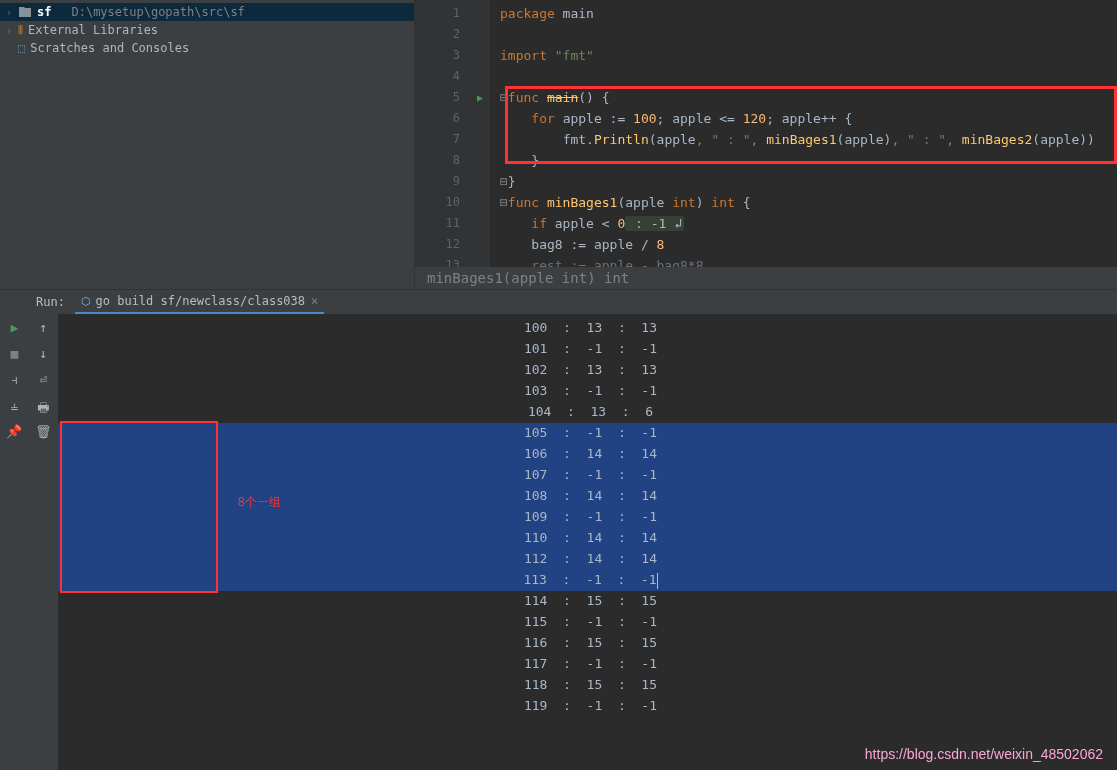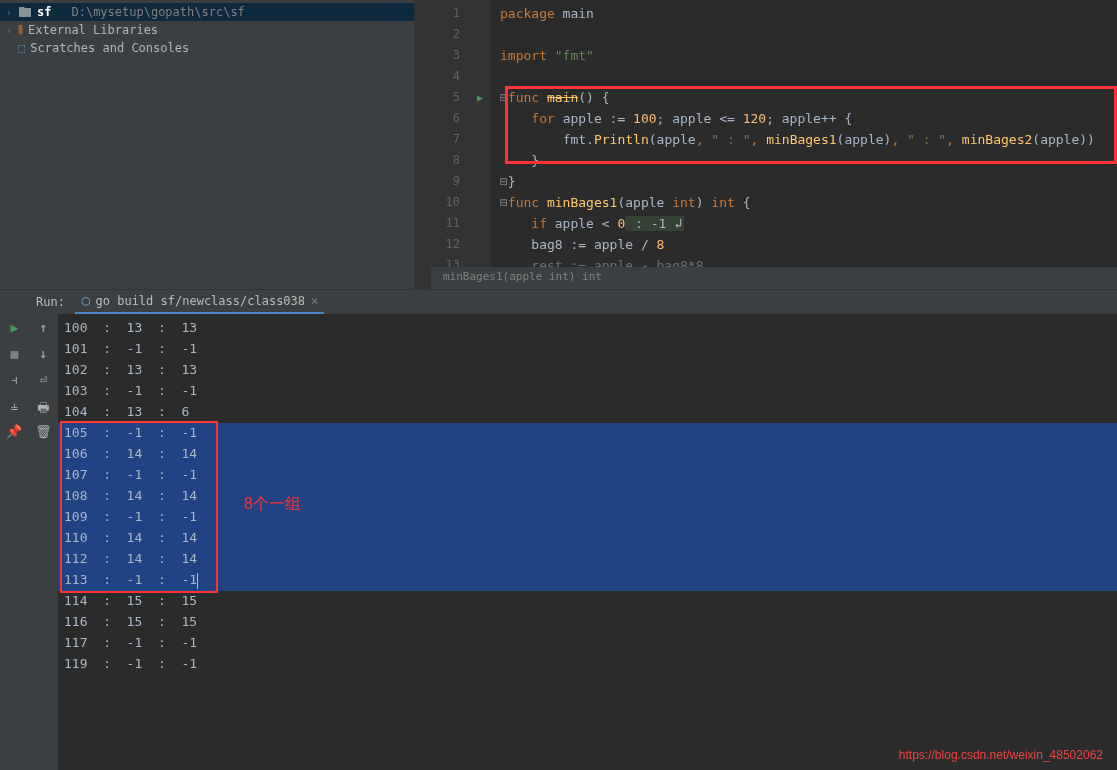--- a/index.html
+++ b/index.html
@@ -102,26 +102,26 @@
       border: 3px solid #ff3333;
       top: 86px;
       left: 15px;
       width: 612px;
       height: 78px;
       pointer-events: none;
     }
     .breadcrumb-bar {
       position: absolute;
       bottom: 0;
-      left: 16px;
+      left: 0;
       right: 0;
       height: 22px;
       background: #3c3f41;
       padding: 3px 12px;
-      font-size: 11px;
+      font-size: 14px;
       color: #808080;
     }
     
     .run-header {
       display: flex;
       align-items: center;
       background: #3c3f41;
       height: 24px;
       padding: 0 8px;
       font-size: 12px;
@@ -164,20 +164,21 @@
       cursor: pointer;
       text-align: center;
     }
     .play-btn { color: #499c54; }
     
     .console-output {
       flex: 1;
       padding: 3px 0 0 6px;
       position: relative;
       font-family: Consolas, monospace;
+      text-align: center;
     }
     .out-line {
       height: 21px;
       line-height: 21px;
       white-space: pre;
       color: #a9b7c6;
     }
     .selection-block {
       position: absolute;
       background: #214283;
@@ -194,39 +195,39 @@
       top: 107px;
       left: 2px;
       width: 158px;
       height: 172px;
       pointer-events: none;
       z-index: 2;
     }
     .annotation {
       position: absolute;
       top: 180px;
-      left: 186px;
+      left: 180px;
       color: #ff3333;
-      font-size: 16px;
+      font-size: 12px;
       font-family: sans-serif;
       z-index: 3;
     }
     .cursor {
       display: inline-block;
       width: 1px;
       height: 16px;
       background: #bbbbbb;
       vertical-align: middle;
     }
     .watermark {
       position: absolute;
       bottom: 8px;
       right: 14px;
-      color: #ef4444;
-      font-size: 12px;
+      color: #f9a8d4;
+      font-size: 14px;
       font-family: sans-serif;
     }
   </style>
 </head>
 <body>
 
 <div class="top-section">
   <div class="project-tree">
     <div class="tree-item selected">
       <span class="tree-arrow">›</span>
@@ -337,22 +338,24 @@
         <div class="out-line">104  :  13  :  6</div>
         <div class="out-line">105  :  -1  :  -1</div>
         <div class="out-line">106  :  14  :  14</div>
         <div class="out-line">107  :  -1  :  -1</div>
         <div class="out-line">108  :  14  :  14</div>
         <div class="out-line">109  :  -1  :  -1</div>
         <div class="out-line">110  :  14  :  14</div>
         <div class="out-line">112  :  14  :  14</div>
         <div class="out-line">113  :  -1  :  -1<span class="cursor"></span></div>
         <div class="out-line">114  :  15  :  15</div>
+        <div class="out-line">115  :  -1  :  -1</div>
         <div class="out-line">116  :  15  :  15</div>
         <div class="out-line">117  :  -1  :  -1</div>
+        <div class="out-line">118  :  15  :  15</div>
         <div class="out-line">119  :  -1  :  -1</div>
       </div>
     <div class="console-red-box"></div>
     <div class="annotation">8个一组</div>
   </div>
 </div>
 
 <div class="watermark">https://blog.csdn.net/weixin_48502062</div>
 
 </body></html>

